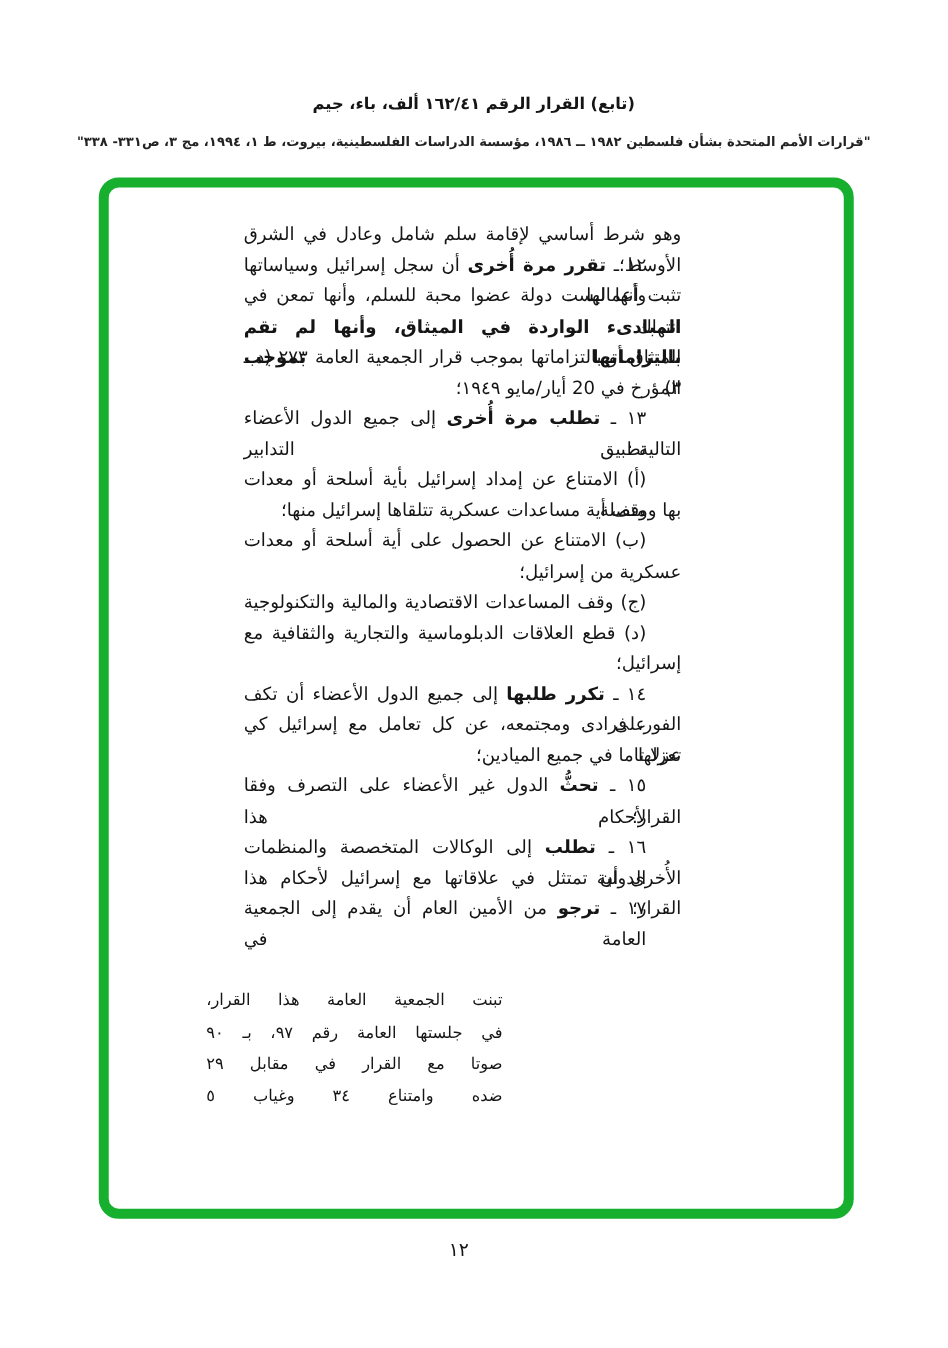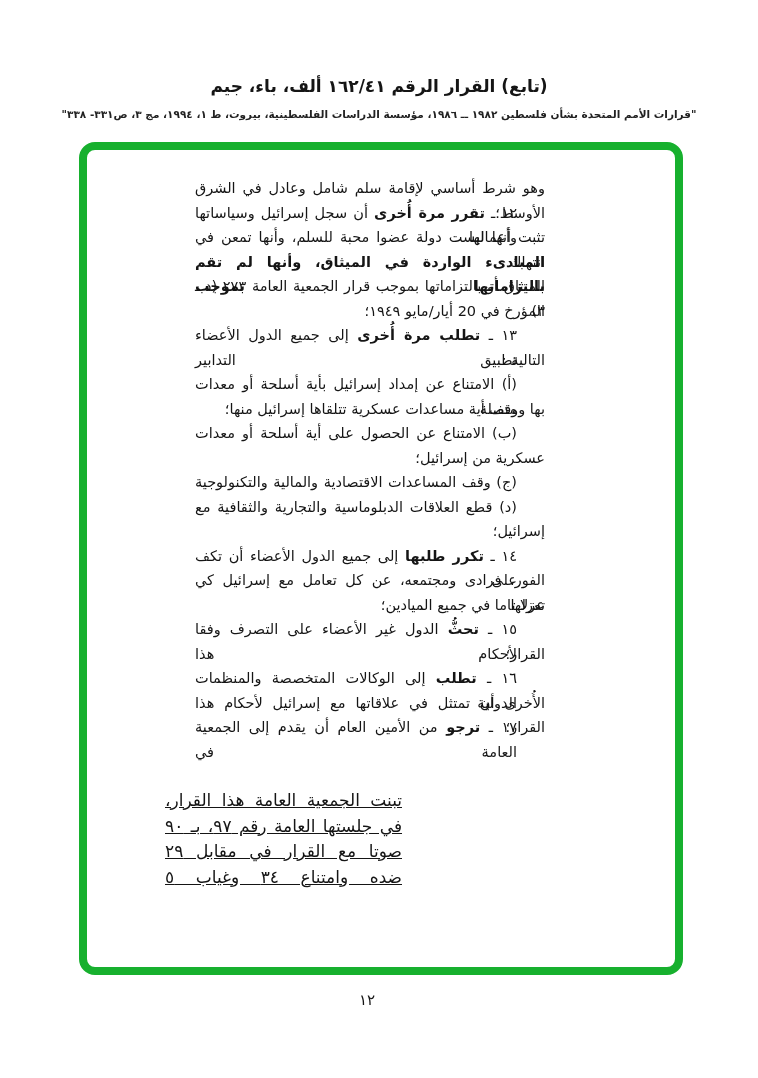--- a/index.html
+++ b/index.html
@@ -7,21 +7,21 @@
     position:relative;
     width:758px; height:1078px;
     background:#ffffff;
     font-family:"DejaVu Sans", sans-serif;
     color:#151515;
     overflow:hidden;
   }
   .hdr1 {
     position:absolute; top:76px; left:0; width:758px;
     direction:rtl; text-align:center;
-    font-size:17px; font-weight:bold;
+    font-size:13px; font-weight:bold;
     letter-spacing:0.2px;
   }
   .hdr2 {
     position:absolute; top:108px; left:0; width:758px;
     direction:rtl; text-align:center;
     font-size:10.5px; font-weight:bold;
     color:#222;
   }
   .frame {
     position:absolute; left:79px; top:142px;
@@ -45,22 +45,22 @@
     text-align:justify;
     text-align-last:justify;
   }
   .line.ind { padding-right:28px; }
   .line b { font-weight:bold; }
   .closing {
     position:absolute; top:638px; left:78px; width:237px;
     direction:rtl;
   }
   .closing .line {
-    font-size:17px;
-    height:25.5px; line-height:25.5px;text-decoration:underline;
+    font-size:13px;
+    height:25.5px; line-height:25.5px;
   }
   .pagenum {
     position:absolute; top:991px; left:0; width:734px;
     text-align:center;
     direction:rtl;
     font-size:15px; font-weight:normal;
     letter-spacing:4px;
   }
 </style>
 </head>

